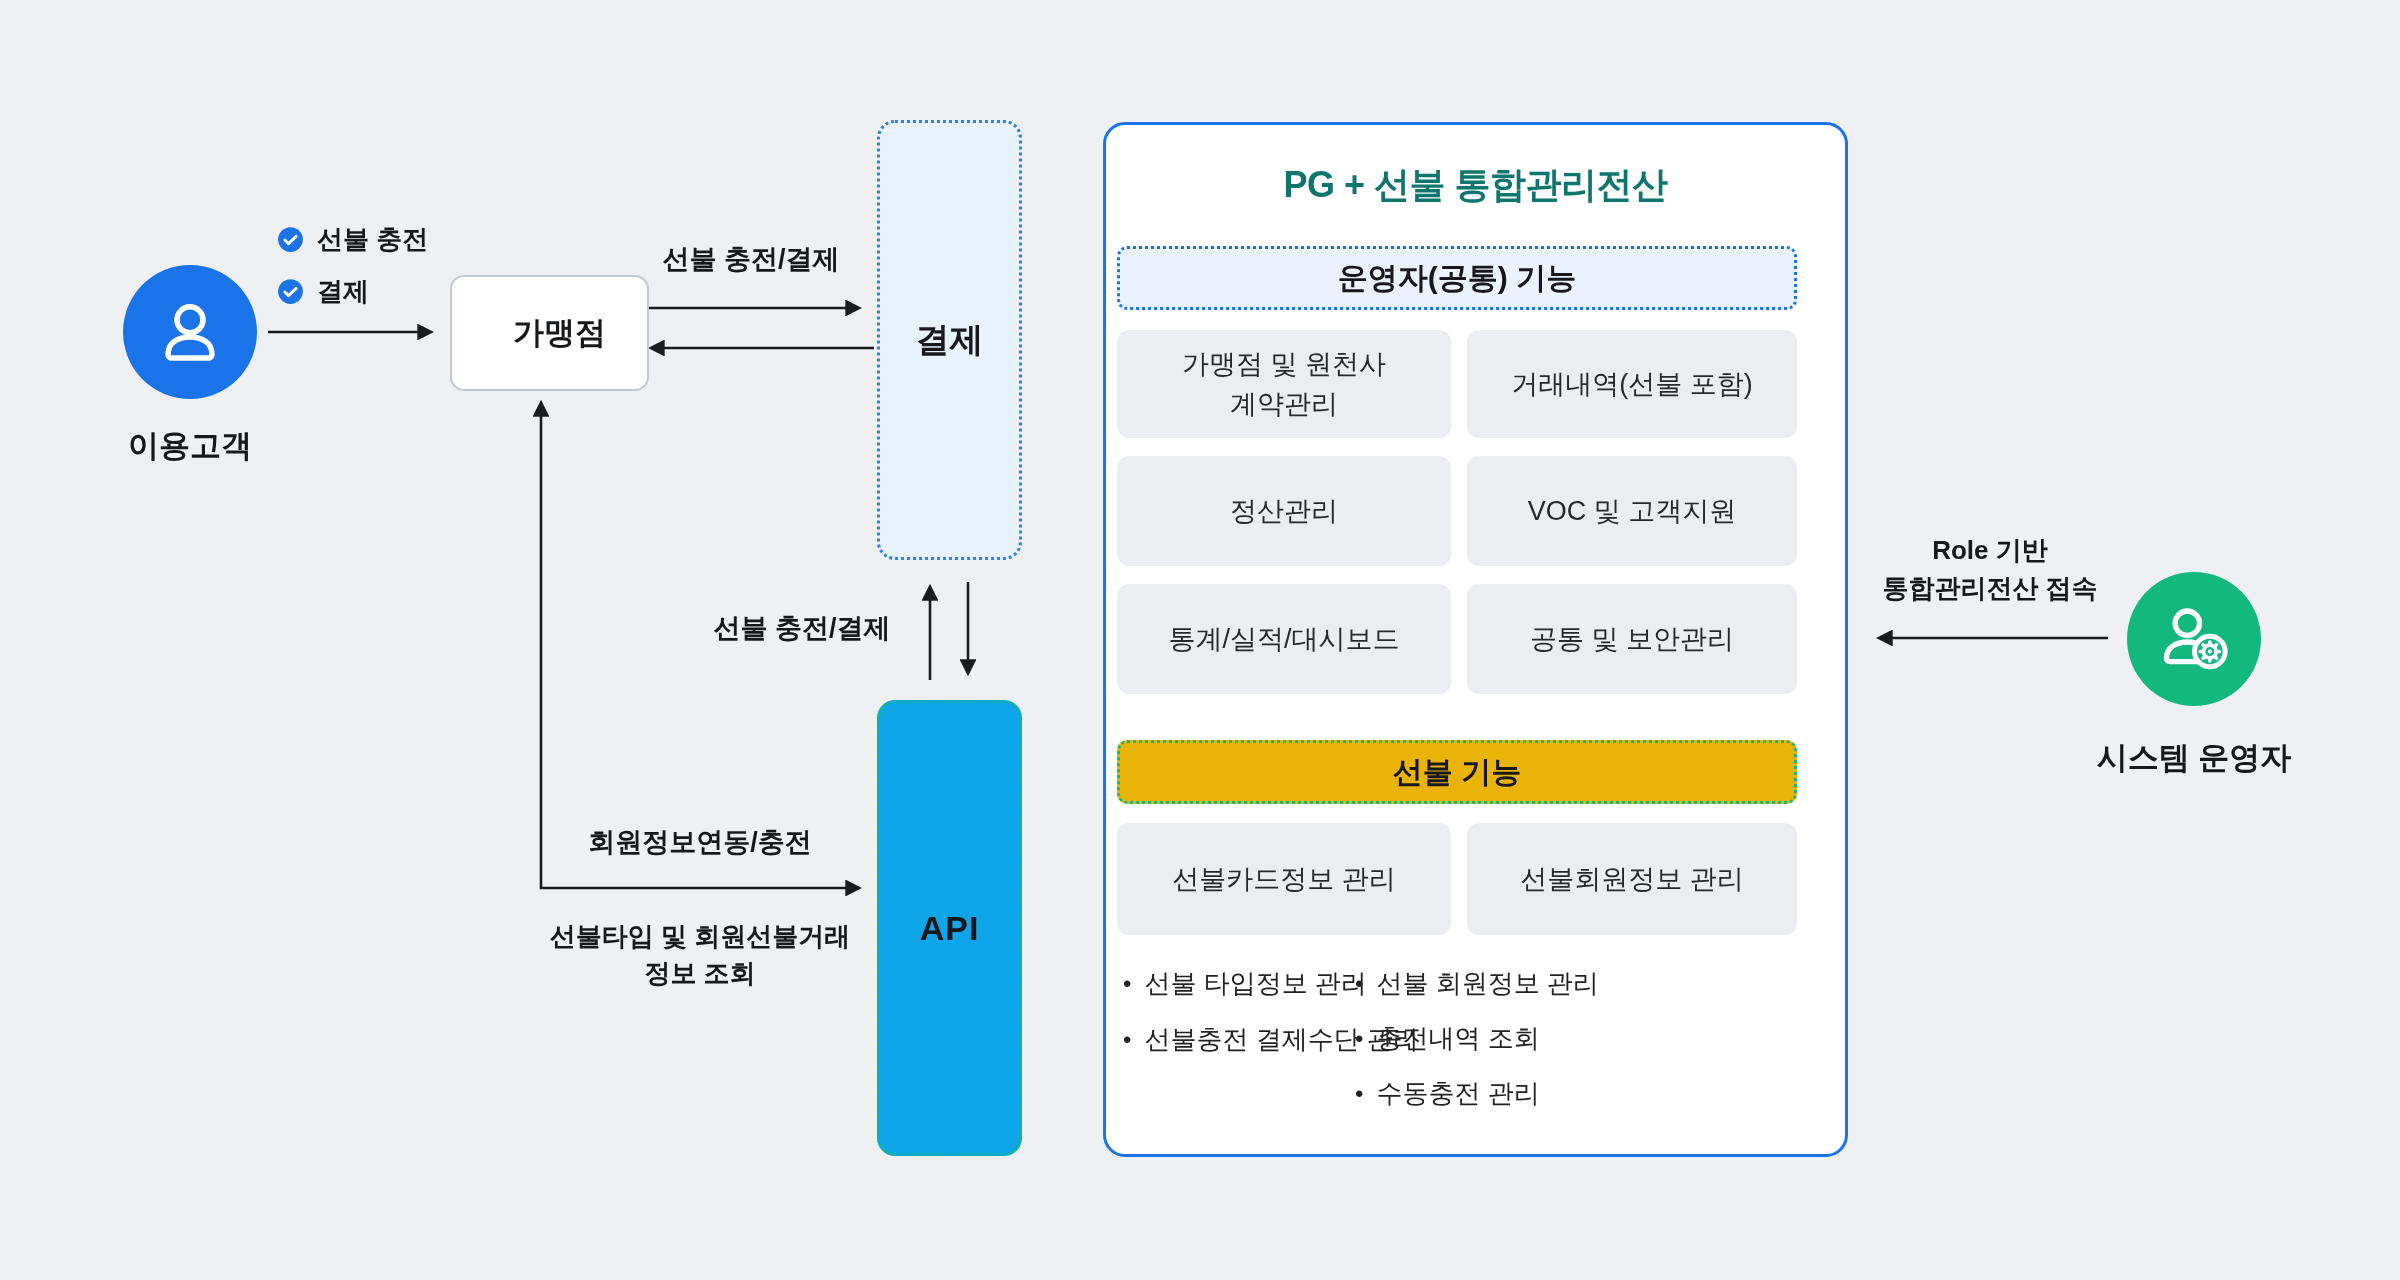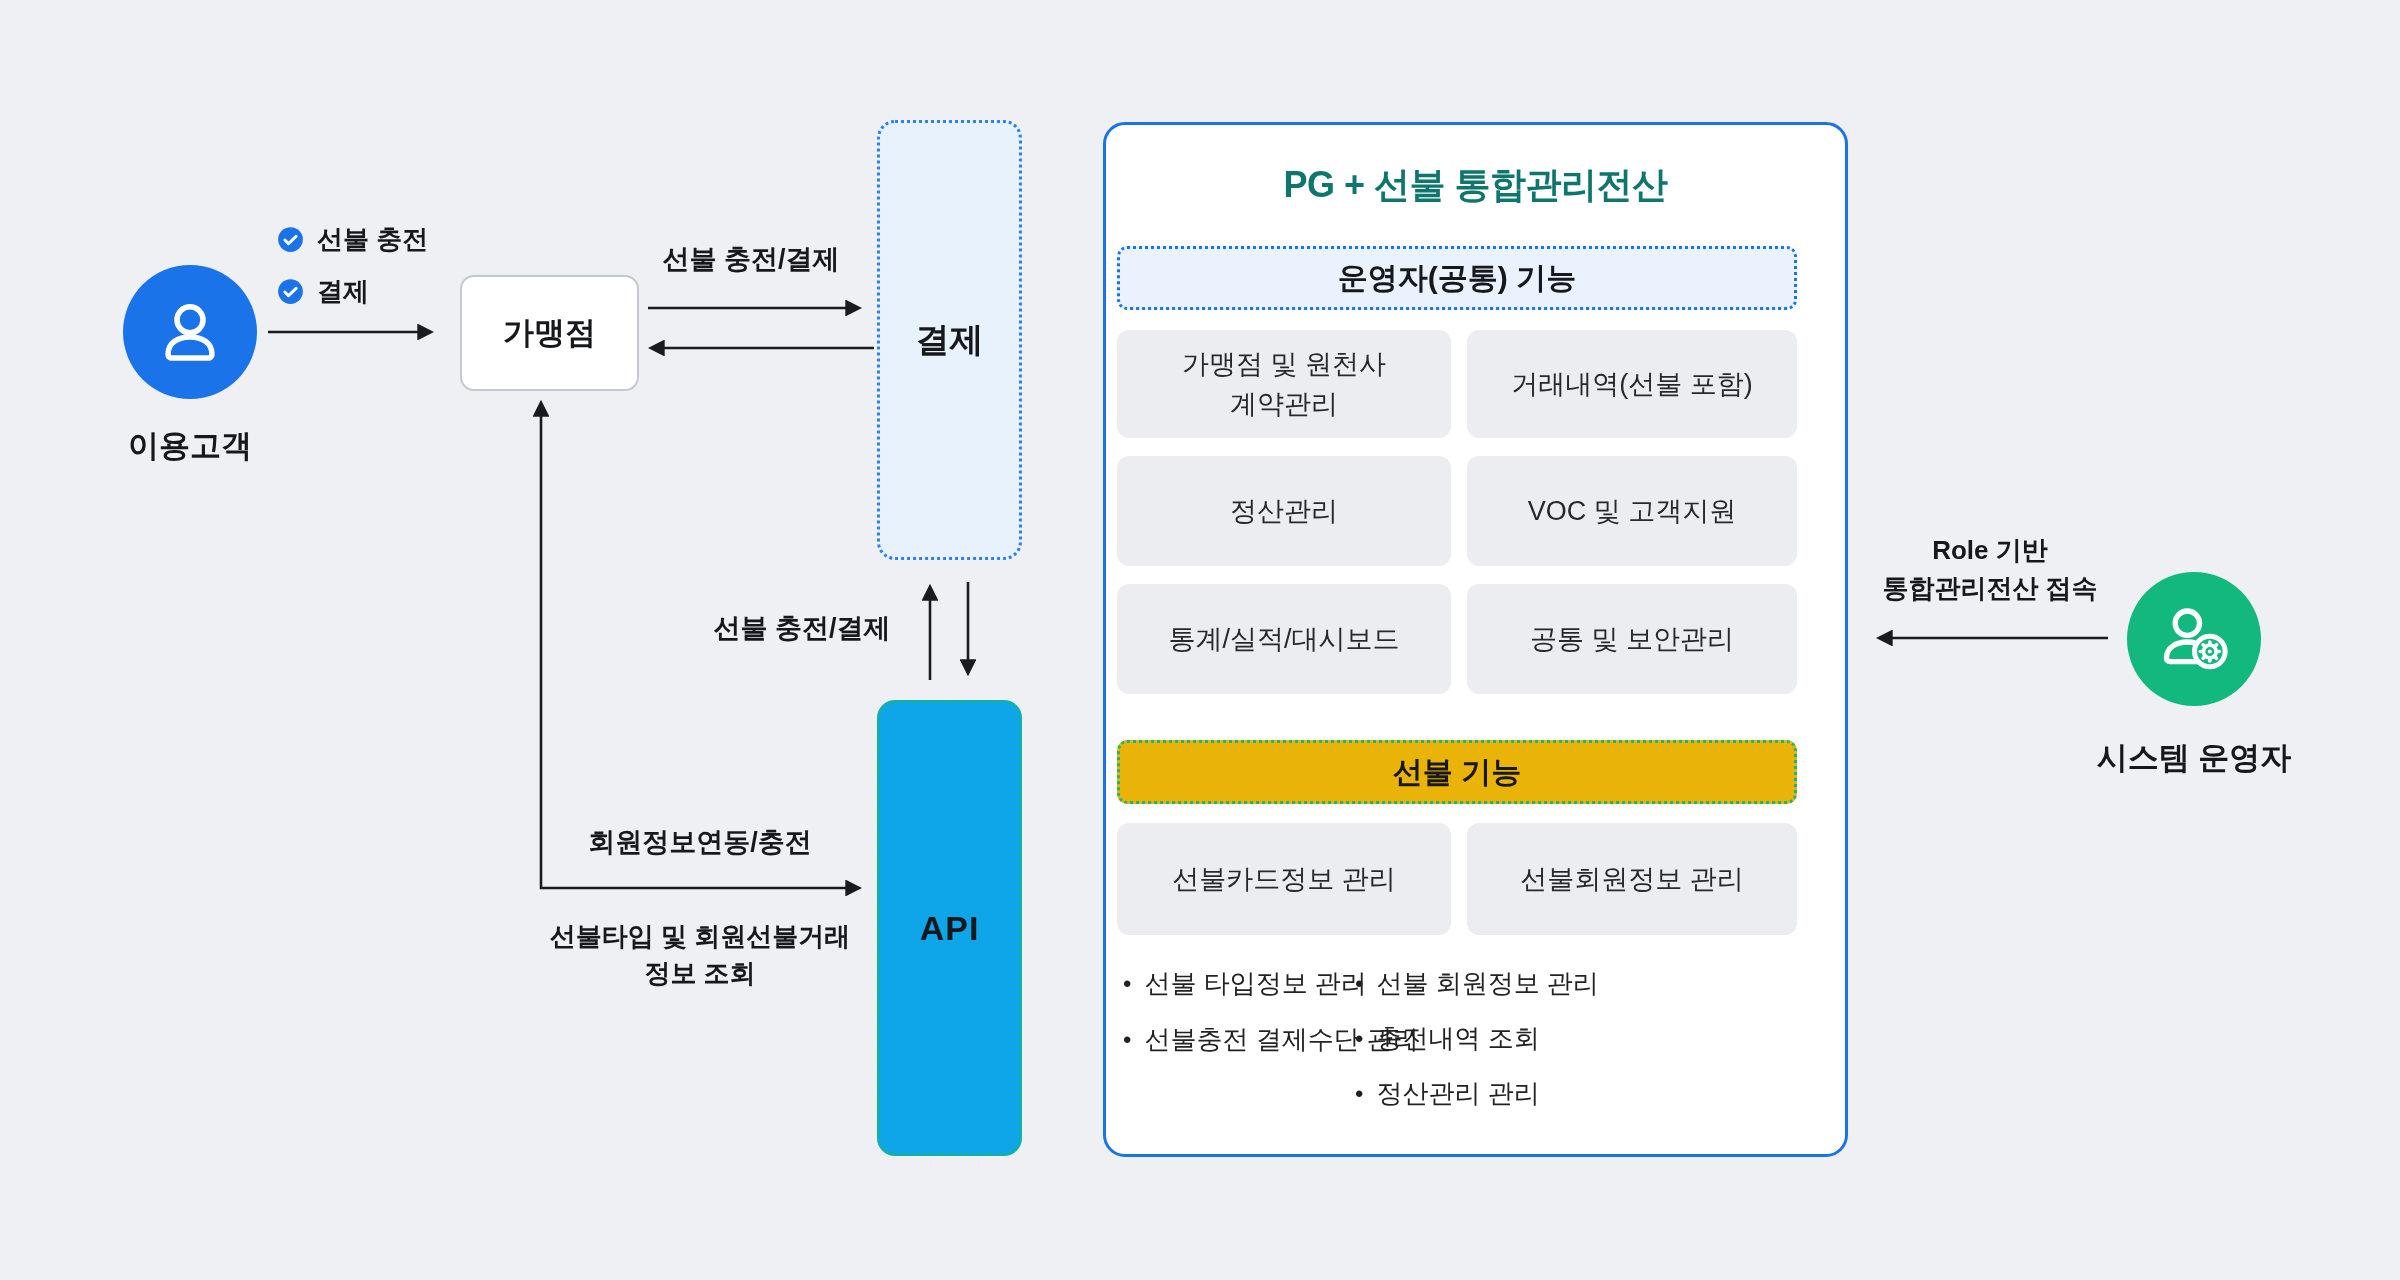--- a/index.html
+++ b/index.html
@@ -111,21 +111,21 @@
     </div>
     <div class="feature-row">
       <svg width="27" height="27" viewBox="0 0 24 24">
         <circle cx="12" cy="12" r="11" fill="#1a73e8"></circle>
         <path d="M7 12.5 l3.2 3.2 L17 9.2" fill="none" stroke="#ffffff" stroke-width="2.6" stroke-linecap="round" stroke-linejoin="round"></path>
       </svg>
       <span class="txt">결제</span>
     </div>
   </div>
 
-  <div class="abs merchant-box center-txt" style="left:460px;top:275px;">가맹점</div>
+  <div class="abs merchant-box center-txt" style="left:450px;top:275px;padding-left:20px;">가맹점</div>
 
   <div class="abs edge-label center-txt" style="left:640px;top:243px;width:222px;height:32px;">선불 충전/결제</div>
 
   <div class="abs pillar payment center-txt" style="left:877px;top:120px;width:145px;height:440px;box-sizing:border-box;">결제</div>
 
   <div class="abs edge-label center-txt" style="left:691px;top:612px;width:222px;height:32px;">선불 충전/결제</div>
 
   <div class="abs pillar api center-txt" style="left:877px;top:700px;width:145px;height:456px;box-sizing:border-box;">API</div>
 
   <div class="abs edge-label center-txt" style="left:575px;top:826px;width:250px;height:32px;">회원정보연동/충전</div>
@@ -151,21 +151,21 @@
   <div class="abs function-box center-txt" style="left:1117px;top:823px;width:334px;height:112px;">선불카드정보 관리</div>
   <div class="abs function-box center-txt" style="left:1467px;top:823px;width:330px;height:112px;">선불회원정보 관리</div>
 
   <ul class="abs bullet-list" style="left:1123px;top:966px;">
     <li class="bullet-item">선불 타입정보 관리</li>
     <li class="bullet-item">선불충전 결제수단 관리</li>
   </ul>
   <ul class="abs bullet-list" style="left:1355px;top:966px;gap:20px;">
     <li class="bullet-item">선불 회원정보 관리</li>
     <li class="bullet-item">충전내역 조회</li>
-    <li class="bullet-item">정산관리 관리</li>
+    <li class="bullet-item">수동충전 관리</li>
   </ul>
 
   <div class="abs edge-label pre center-txt" style="left:1870px;top:530px;width:240px;height:78px;font-size:26px;line-height:38px;">Role 기반
 통합관리전산 접속</div>
 
   <div class="abs actor-circle green" style="left:2127px;top:572px;">
     <svg width="80" height="80" viewBox="0 0 48 48">
       <circle cx="20" cy="14.5" r="7.3" fill="none" stroke="#ffffff" stroke-width="3.2"></circle>
       <path d="M7.5 35.4 c0-6.3 5.6-9.6 12.5-9.6 s12.5 3.3 12.5 9.6 v0.2 a2 2 0 0 1 -2 2 h-21 a2 2 0 0 1 -2 -2 z" fill="none" stroke="#ffffff" stroke-width="3.2" stroke-linejoin="round"></path>
       <circle cx="33.5" cy="31.5" r="9.2" fill="#13b87e" stroke="#ffffff" stroke-width="3"></circle>

